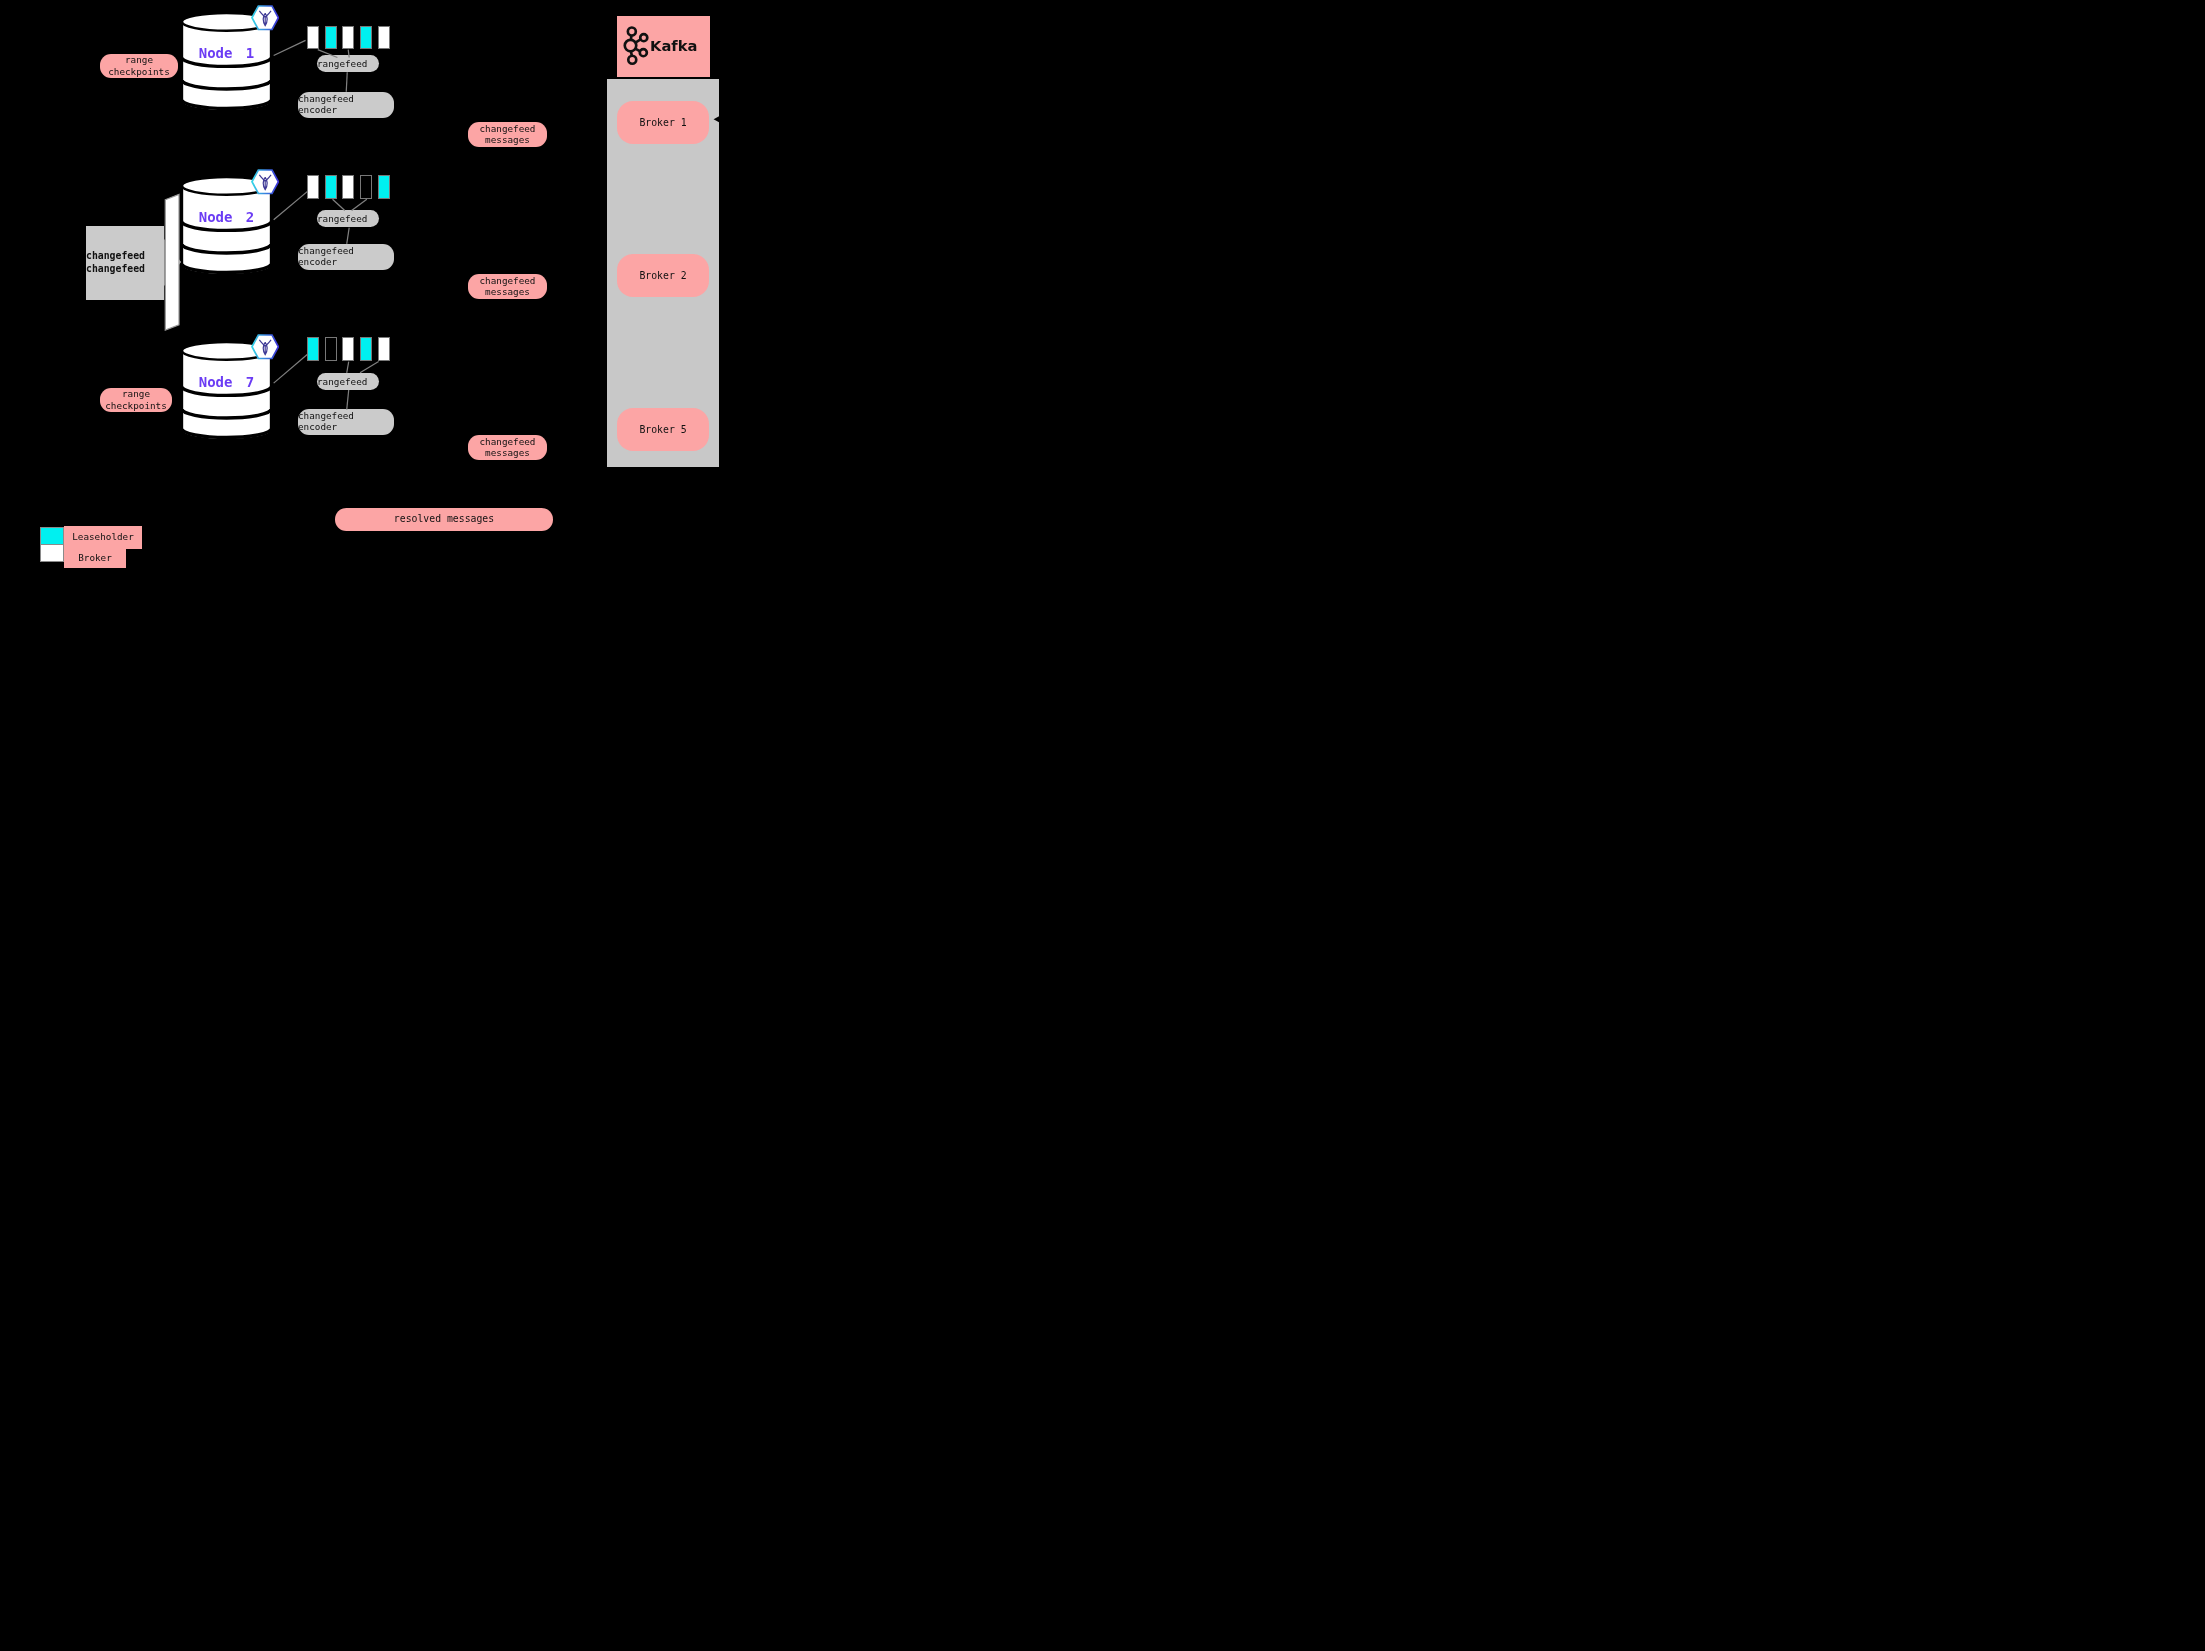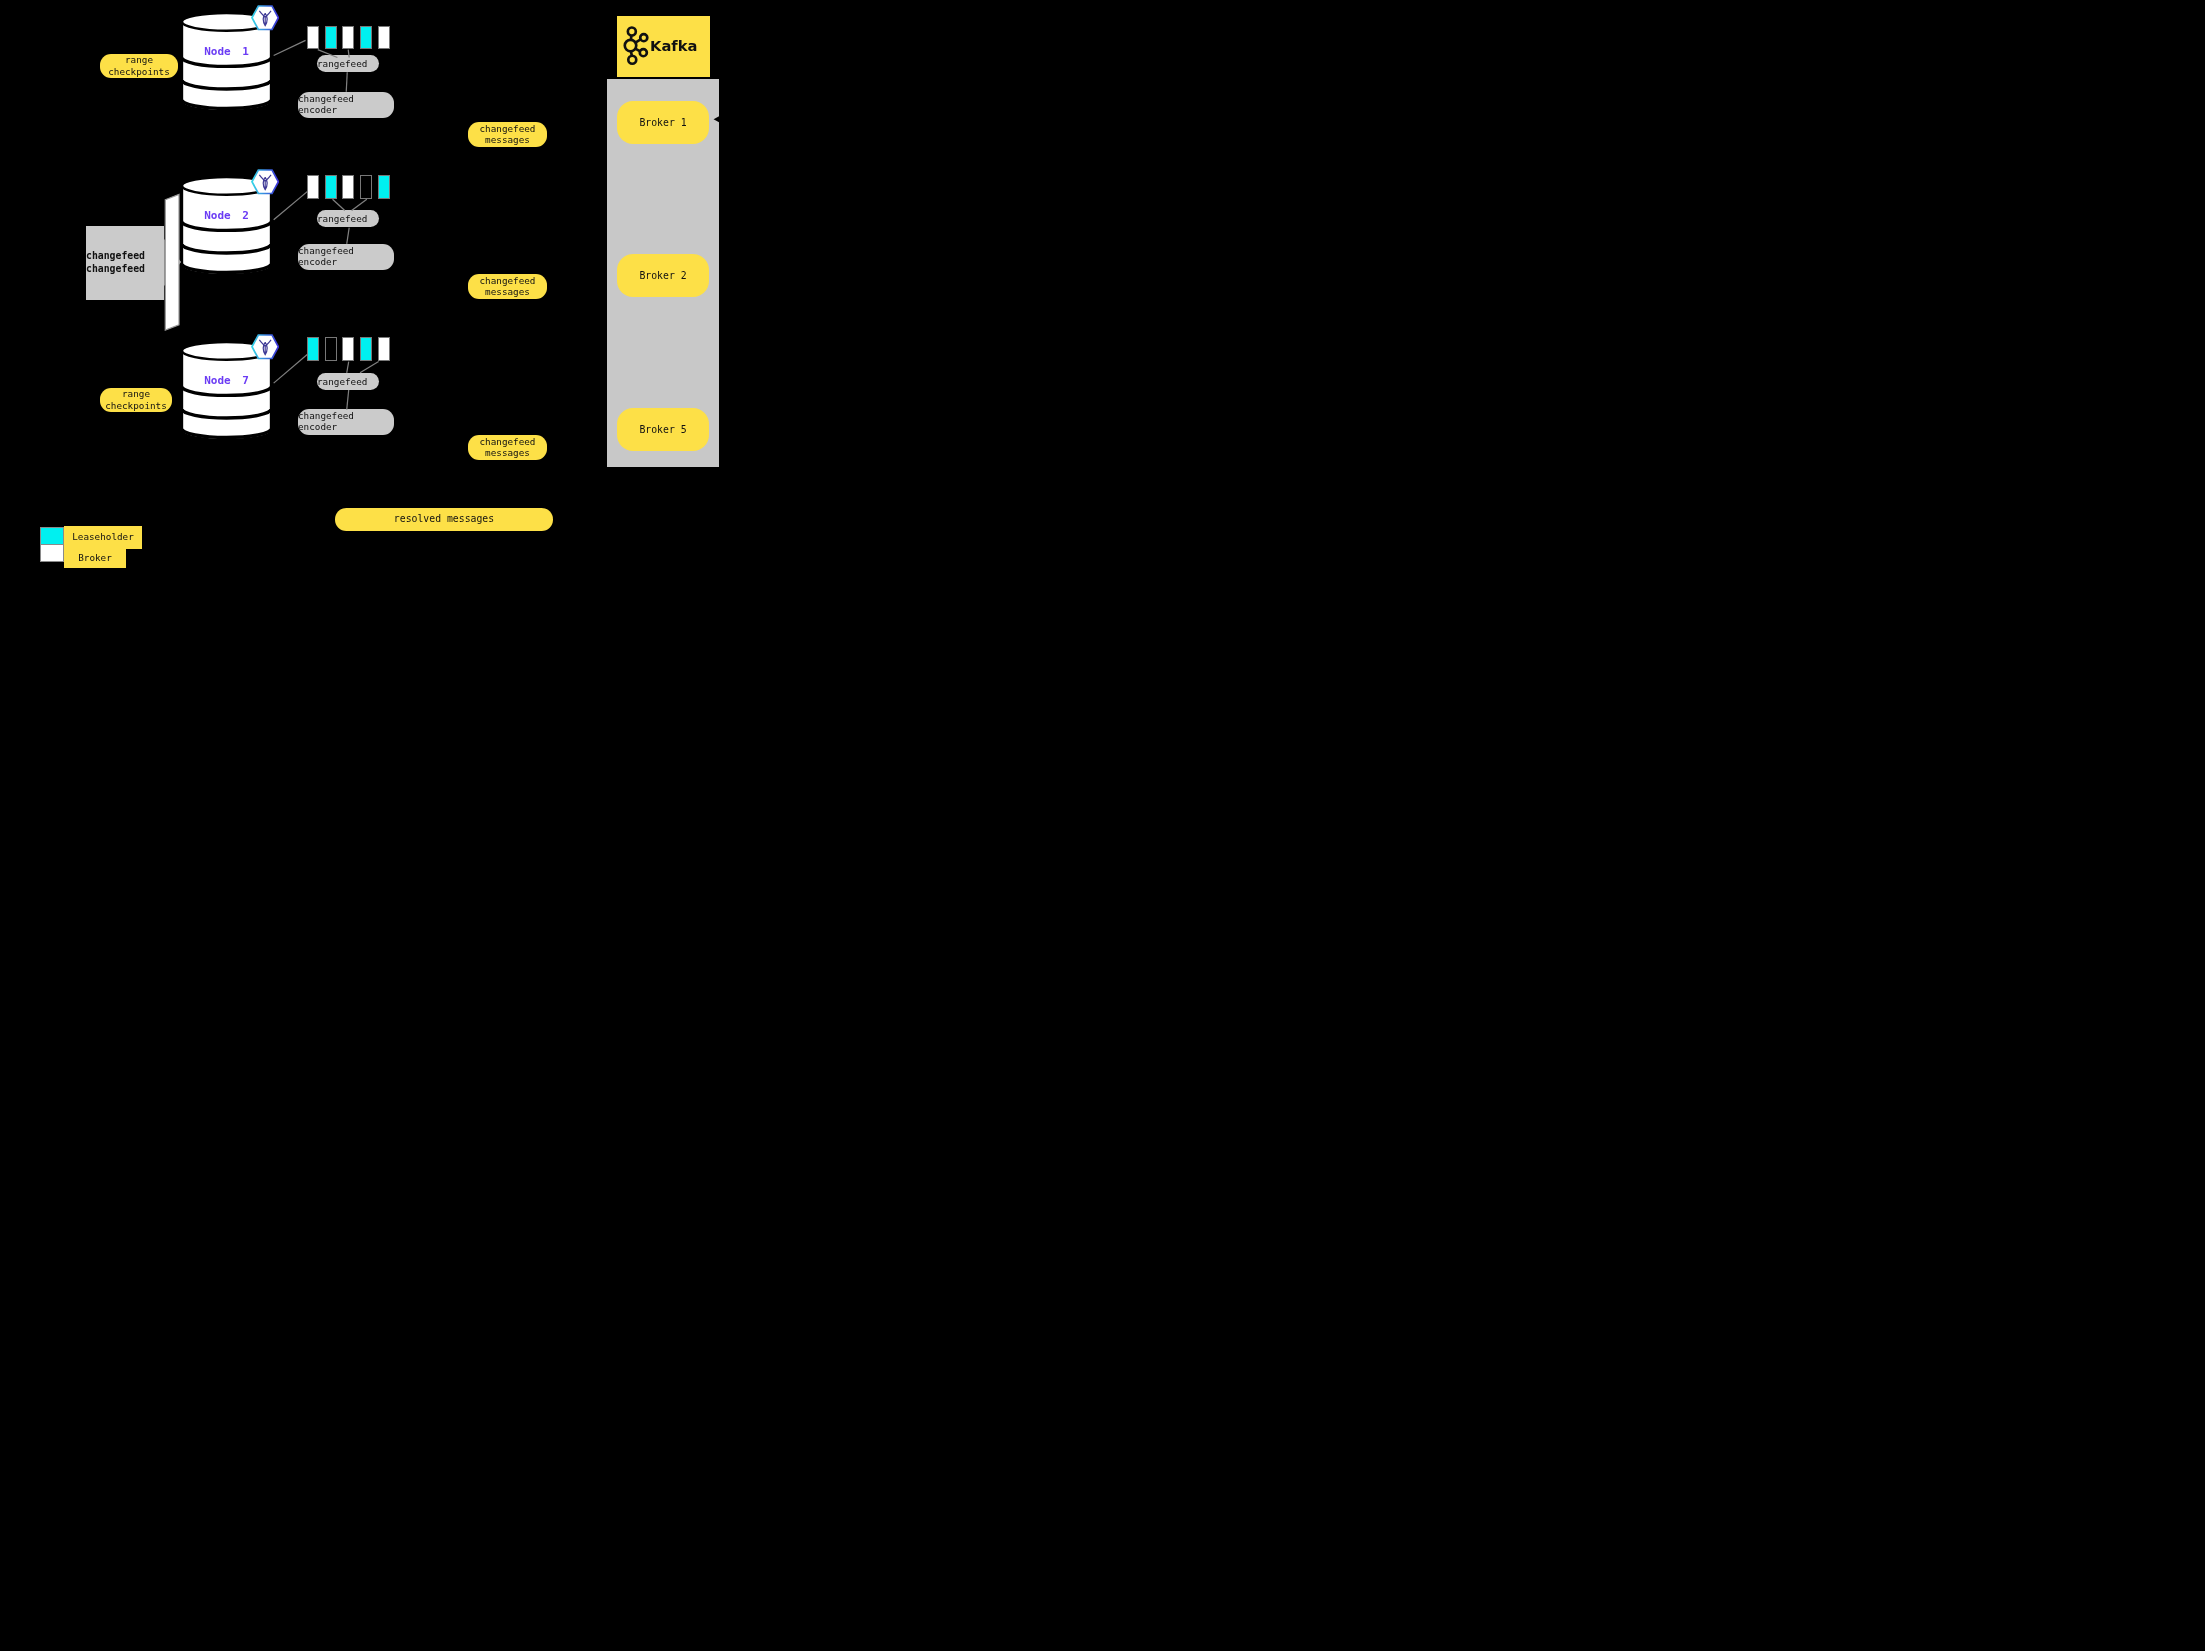--- a/index.html
+++ b/index.html
@@ -1,26 +1,26 @@
 <!DOCTYPE html>
 <html style="font-size:7.8px"><head>
 <meta charset="utf-8">
 <style>
   html,body{margin:0;padding:0;background:#000;}
   #stage{position:relative;width:769px;height:576px;background:#000;overflow:hidden;
          font-family:"DejaVu Sans Mono", monospace;}
   .abs{position:absolute;}
   .graybox{background:#cbcbcb;color:#111;}
-  .whitebox{background:#fde047;color:#111;text-align:center;}
+  .whitebox{background:#fca5a5;color:#111;text-align:center;}
   .lbl{font-size:9.3px;line-height:11.8px;overflow:hidden;border-radius:11px;}
   
   .cyl{left:180px;width:93px;height:104px;}
   .cyl svg{position:absolute;left:0;top:0;}
   .node-label{position:absolute;left:0;top:35px;width:100%;text-align:center;
-              font-weight:bold;font-size:11px;color:#6b3cf4;word-spacing:4.9px;}
+              font-weight:bold;font-size:14px;color:#6b3cf4;word-spacing:4.9px;}
   .hex{width:28.4px;height:27.5px;}
   
   .sqrow{width:84px;height:23.5px;}
   .square{position:absolute;top:0;width:12.3px;height:23.5px;border:1.5px solid #787878;box-sizing:border-box;}
   
   .rangefeed{left:317px;width:62px;height:17px;line-height:17px;}
   .encoder{left:298px;width:96px;height:25.5px;padding-top:0.5px;}
   .msg{left:468px;width:79px;height:24.5px;padding-top:0.5px;}
   .rc{width:78px;height:24px;}
   .coord{left:86px;top:226px;width:78px;height:74px;display:flex;flex-direction:column;

